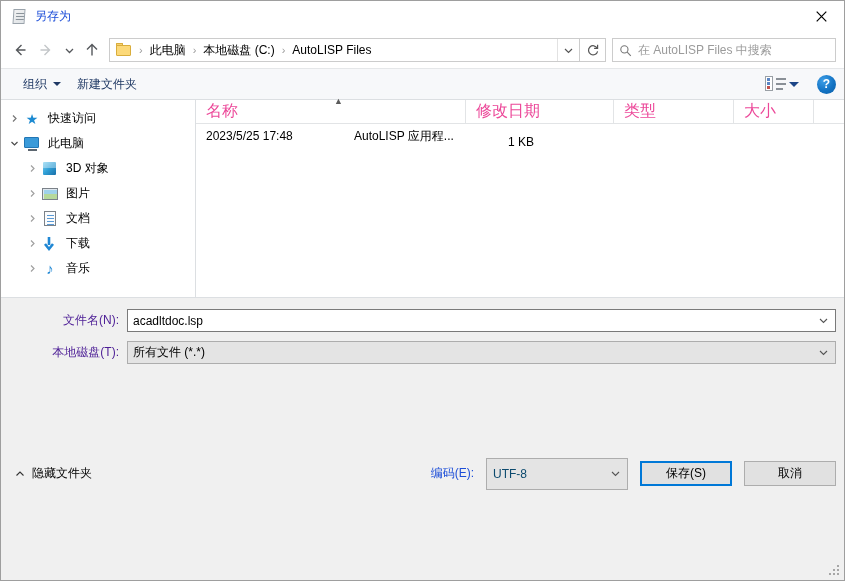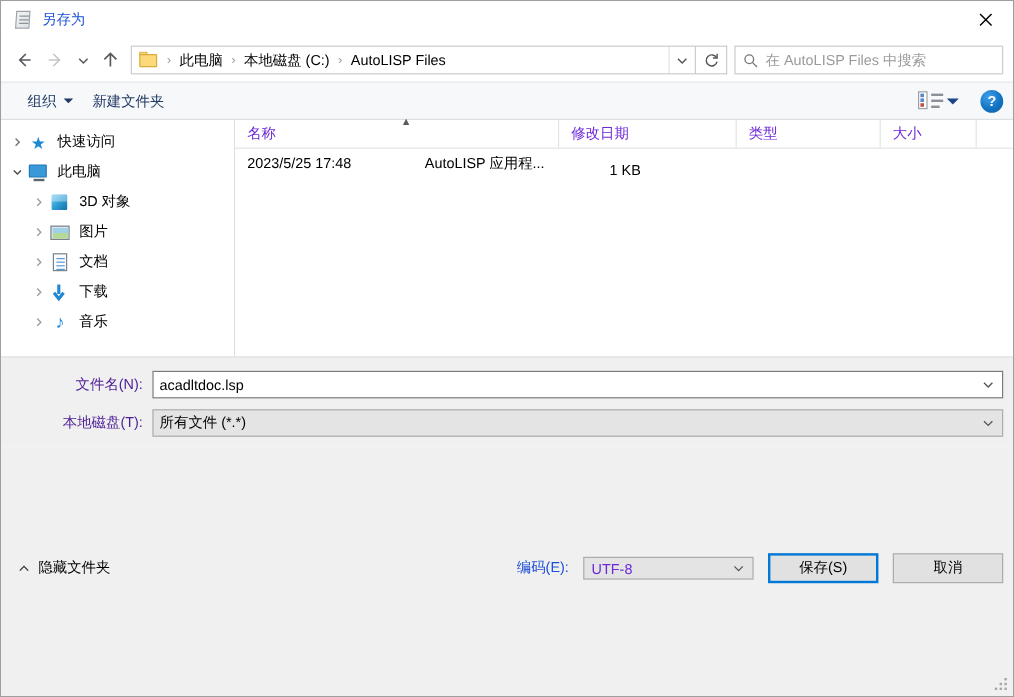--- a/index.html
+++ b/index.html
@@ -211,21 +211,21 @@
     display: flex; align-items: stretch;
     border-bottom: 1px solid #e2e4e6;
     background: #ffffff;
     position: relative;
   }
   .colheader .sortmark {
     position:absolute; left:138px; top:-4px; font-size:9px; color:#5b5b5b;
   }
   .col {
     display: flex; align-items: center;
-    font-size: 12px; color: #6d28d9;
+    font-size: 16px; color: #ec4899;
     padding-left: 10px;
     border-right: 1px solid #e2e4e6;
     cursor: default;
   }
   .col.c-name { width: 270px; }
   .col.c-date { width: 148px; }
   .col.c-type { width: 120px; }
   .col.c-size { width: 80px; }
   .col.c-pad { flex: 1; border-right: none; }
   .filerow {
@@ -286,23 +286,23 @@
   }
   .hidefolders {
     display: flex; align-items: center; gap: 7px;
     font-size: 12px; color: #000; cursor: default;
   }
   .bottom-right {
     margin-left: auto; display: flex; align-items: center; gap: 12px;
   }
   .enclabel { font-size: 12px; color: #1d4ed8; }
   .enc-combo {
-    width: 142px; height: 19px; border: 1px solid #adadad; background: #e4e4e4;
+    width: 142px; height: 32px; border: 1px solid #adadad; background: #e4e4e4;
     display:flex; align-items:center; padding-left: 6px; position: relative;
-    font-size: 12px; color:#6d28d9;
+    font-size: 12px; color:#0c4a6e;
   }
   .btn {
     width: 92px; height: 25px;
     background: #e1e1e1; border: 1px solid #adadad;
     font-size: 12px; color: #000;
     display: flex; align-items: center; justify-content: center;
     cursor: default;
   }
   .btn.primary {
     border: 2px solid #0078d7; background: #e1e1e1;

